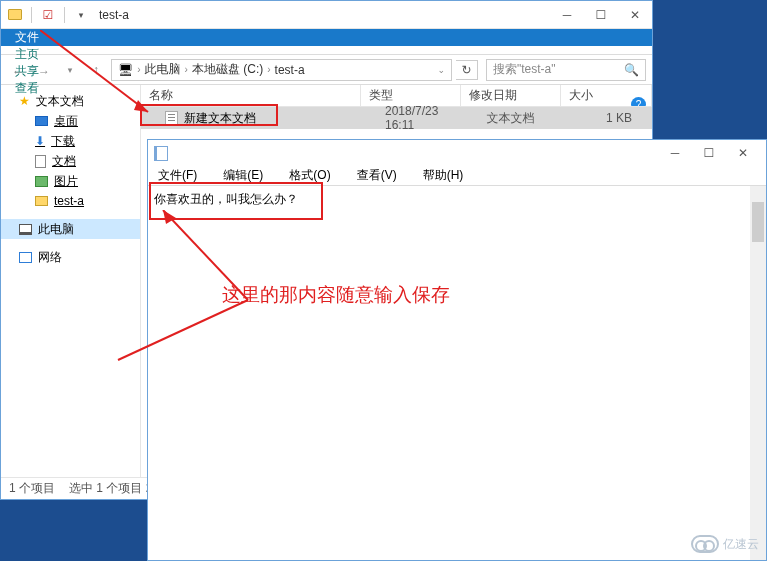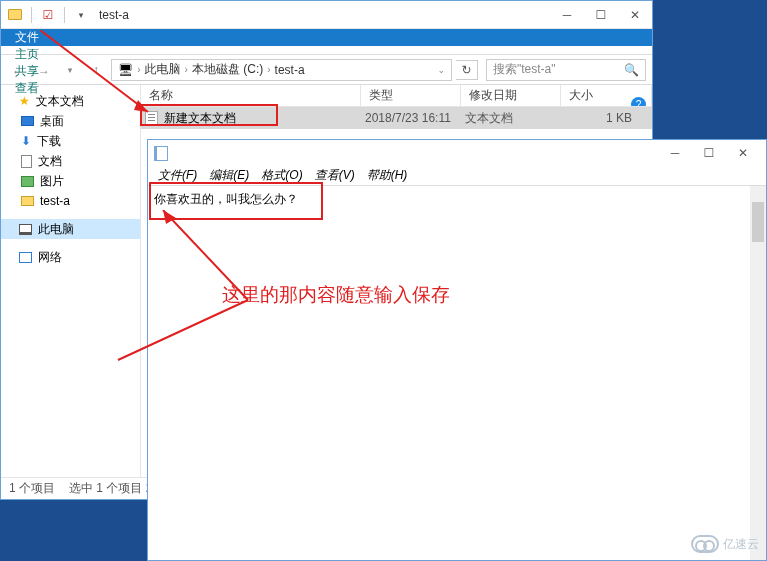--- a/index.html
+++ b/index.html
@@ -27,62 +27,62 @@
 .addr-box { flex: 1; height: 22px; border: 1px solid #ccc; display: flex; align-items: center; padding: 0 6px; gap: 4px; }
 .crumb { color: #333; cursor: pointer; }
 .crumb-sep { color: #888; font-size: 10px; }
 .refresh-btn { width: 22px; height: 20px; border: 1px solid #ccc; border-left: none; display: flex; align-items: center; justify-content: center; color: #555; cursor: pointer; }
 .search-box { width: 160px; height: 22px; border: 1px solid #ccc; display: flex; align-items: center; padding: 0 6px; color: #888; margin-left: 4px; }
 .search-ic { margin-left: auto; }
 
 .body-area { display: flex; height: calc(100% - 28px - 26px - 30px - 22px); }
 .sidebar { width: 140px; border-right: 1px solid #e5e5e5; padding: 6px 0; overflow: hidden; }
 .side-item { display: flex; align-items: center; height: 20px; padding: 0 6px 0 18px; gap: 6px; cursor: pointer; }
-.side-item.l2 { padding-left: 20px; }
+.side-item.l2 { padding-left: 34px; text-decoration: underline; }
 .side-item.sel { background: #cce8ff; }
 .side-sep { height: 8px; }
 .star-ic { color: #f5b400; font-size: 12px; }
 .desk-ic { width: 13px; height: 10px; background: #2e7dd7; border: 1px solid #1560bd; }
 .dl-ic { color: #2e7dd7; font-size: 12px; }
 .doc-ic { width: 11px; height: 13px; background: #fff; border: 1px solid #888; position: relative; }
 .pic-ic { width: 13px; height: 11px; background: #6bb96b; border: 1px solid #3a8a3a; }
 .folder-s { width: 13px; height: 10px; background: #ffd76a; border: 1px solid #c9a22e; }
 .pc-ic { width: 13px; height: 11px; background: #fff; border: 1px solid #555; border-bottom: 3px solid #555; }
 .net-ic { width: 13px; height: 11px; background: #fff; border: 1px solid #2e7dd7; }
 
 .main { flex: 1; display: flex; flex-direction: column; }
 .col-headers { height: 22px; display: flex; align-items: center; border-bottom: 1px solid #e5e5e5; color: #444; }
 .ch { padding: 0 8px; border-right: 1px solid #e5e5e5; height: 100%; display: flex; align-items: center; }
 .ch.name { flex: 0 0 220px; }
 .ch.date { flex: 0 0 100px; }
 .ch.type { flex: 0 0 100px; }
 .ch.size { flex: 1; }
 .file-row { height: 22px; display: flex; align-items: center; background: #d9d9d9; }
-.fc { padding: 0 4px; }
+.fc { padding: 0 24px; }
 .fc.name { flex: 0 0 220px; display: flex; align-items: center; gap: 6px; }
 .fc.date { flex: 0 0 100px; color: #555; }
 .fc.type { flex: 0 0 100px; color: #555; }
 .fc.size { flex: 1; text-align: right; padding-right: 20px; color: #555; }
 .txt-ic { width: 13px; height: 15px; background: #fff; border: 1px solid #aaa; position: relative; }
 .txt-ic::after { content: ""; position: absolute; left: 2px; top: 2px; right: 2px; height: 1px; background: #888; box-shadow: 0 3px 0 #888, 0 6px 0 #888; }
 
 .statusbar { height: 22px; border-top: 1px solid #e5e5e5; display: flex; align-items: center; padding: 0 8px; gap: 14px; color: #555; font-size: 11px; }
 
 
 .red-box { position: absolute; border: 2px solid #e02020; pointer-events: none; }
 .anno1 { left: 140px; top: 104px; width: 138px; height: 22px; }
 .anno2 { left: 149px; top: 182px; width: 174px; height: 38px; }
 .red-text { position: absolute; left: 222px; top: 282px; color: #e02020; font-size: 19px; font-family: SimSun, serif; pointer-events: none; }
 svg.arrow { position: absolute; pointer-events: none; }
 
 
 .notepad { position: absolute; left: 147px; top: 139px; width: 620px; height: 422px; background: #fff; border: 1px solid #6ba2d9; display: flex; flex-direction: column; }
 .np-title { height: 26px; display: flex; align-items: center; padding: 0 6px; background: #fff; }
 .np-ic { width: 14px; height: 15px; background: #fff; border: 1px solid #7aa7d9; border-left: 3px solid #7aa7d9; margin-right: 6px; }
-.np-menu { height: 20px; display: flex; align-items: center; padding: 0 4px; gap: 0; border-bottom: 1px solid #dcdcdc; font-style: italic; }
+.np-menu { height: 20px; display: flex; align-items: center; padding: 0 4px; gap: 14px; border-bottom: 1px solid #dcdcdc; }
 .mi { padding: 0 6px; cursor: pointer; }
 .np-body { flex: 1; padding: 4px 6px; font-size: 14px; border-right: 16px solid #f0f0f0; position: relative; }
 .np-scroll { position: absolute; right: -16px; top: 0; width: 16px; height: 100%; background: #f0f0f0; }
 .np-thumb { position: absolute; right: 2px; top: 16px; width: 12px; height: 40px; background: #cdcdcd; }
 
 .watermark { position: absolute; right: 8px; bottom: 8px; color: #b8c5d2; font-size: 14px; display: flex; align-items: center; gap: 4px; }
 .wm-ic { width: 28px; height: 18px; border: 2px solid #b8c5d2; border-radius: 9px; position: relative; }
 .wm-ic::before, .wm-ic::after { content: ""; position: absolute; width: 8px; height: 8px; border: 2px solid #b8c5d2; border-radius: 50%; top: 3px; }
 .wm-ic::before { left: 2px; }
 .wm-ic::after { right: 2px; }

